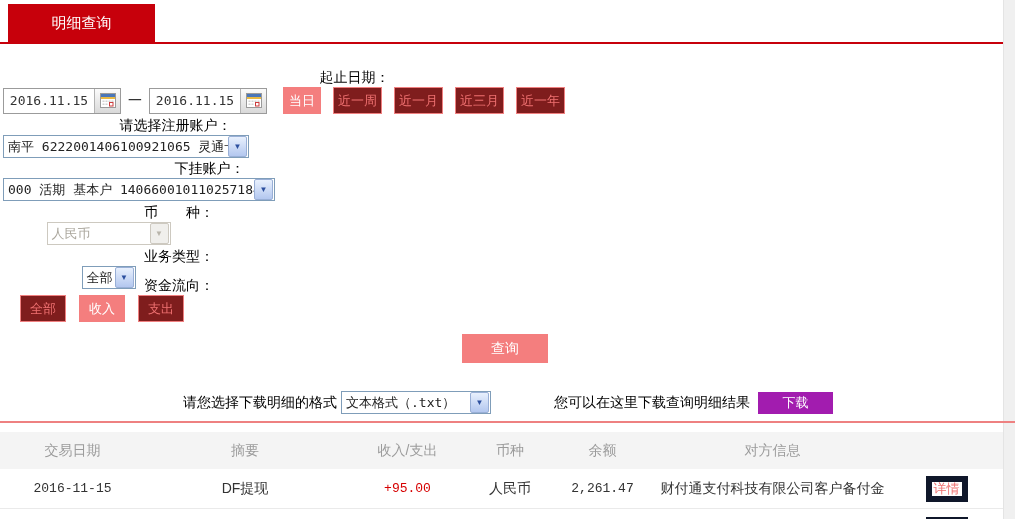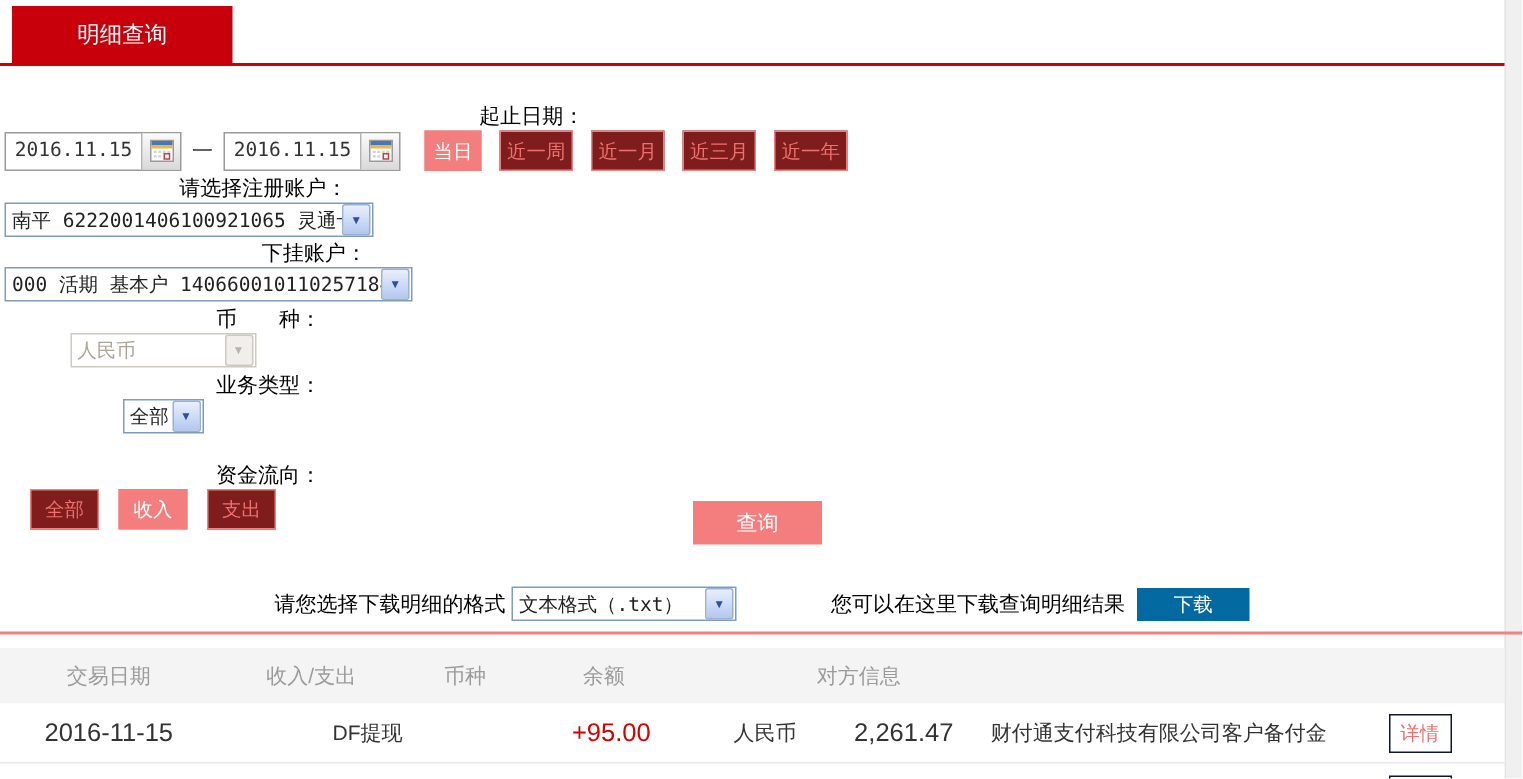--- a/index.html
+++ b/index.html
@@ -13,21 +13,21 @@
   .tab{position:absolute;left:8px;top:4px;width:147px;height:38px;background:#c7000b;color:#fff;
        font-size:15px;display:flex;align-items:center;justify-content:center;cursor:pointer;}
   .tab-underline{position:absolute;left:0;top:42px;width:1003px;height:2px;background:#c7000b;}
   
   .form-row{position:absolute;left:0;display:flex;align-items:center;flex-direction:column;}
   .row-date{top:69px;height:28px;}
   .row-register{top:117px;height:23px;}
   .row-sub{top:160px;height:23px;}
   .row-currency{top:204px;height:23px;}
   .row-business{top:248px;height:23px;}
-  .row-fundflow{top:308px;height:27px;}
+  .row-fundflow{top:277px;height:27px;}
   .form-label{width:214px;flex:none;text-align:right;font-size:14px;color:#000;}
   .form-content{display:flex;align-items:center;margin-left:3px;}
   
   .date-input{width:118px;height:26px;box-sizing:border-box;border:1px solid #9b9b9b;background:#fff;display:flex;align-items:center;}
   .date-value{flex:1;text-align:center;font-family:"DejaVu Sans Mono",monospace;font-size:13px;color:#333;}
   .cal-btn{flex:none;width:25px;height:24px;background:linear-gradient(#fbfbfb,#d9d9d9);border-left:1px solid #b3b3b3;
            display:flex;align-items:center;justify-content:center;cursor:pointer;}
   .date-sep{margin:0 7px;font-size:14px;color:#333;}
   
   .btn{height:27px;box-sizing:border-box;font-size:13px;display:flex;align-items:center;justify-content:center;cursor:pointer;white-space:nowrap;}
@@ -48,40 +48,40 @@
   .w-sub{width:272px;}
   .w-currency{width:124px;}
   .w-business{width:54px;}
   .w-format{width:150px;margin-left:4px;}
   
   .query-btn{position:absolute;left:462px;top:334px;width:86px;height:29px;background:#f47e7e;color:#fff;
              font-size:14px;display:flex;align-items:center;justify-content:center;cursor:pointer;}
   
   .download-row{position:absolute;left:183px;top:389px;height:27px;display:flex;align-items:center;font-size:14px;color:#000;}
   .download-hint{margin-left:63px;}
-  .download-btn{margin-left:8px;width:75px;height:22px;background:#0369a1;color:#fff;font-size:13px;
+  .download-btn{margin-left:8px;width:75px;height:22px;background:#a21caf;color:#fff;font-size:13px;
                 display:flex;align-items:center;justify-content:center;cursor:pointer;}
   
   .table-topline{position:absolute;left:0;top:421px;width:1015px;height:2px;background:#ee8181;}
   .thead{position:absolute;left:0;top:432px;width:1003px;height:37px;background:#f4f4f4;display:flex;align-items:center;
          font-size:14px;color:#9b9b9b;}
   .trow{position:absolute;left:0;width:1003px;height:40px;background:#fff;display:flex;align-items:center;
         font-size:14px;color:#333;border-bottom:1px solid #eaeaea;box-sizing:border-box;}
   .trow.r1{top:469px;}
   .trow.r2{top:510px;border-bottom:none;}
   .c1{width:145px;text-align:center;}
   .c2{width:200px;text-align:center;}
   .c3{width:125px;text-align:center;}
   .c4{width:80px;text-align:center;}
   .c5{width:105px;text-align:center;}
   .c6{width:235px;text-align:center;}
   .c7{width:113px;text-align:center;display:flex;align-items:center;justify-content:center;}
   .amount{color:#d60000;}
-  .mono{font-family:Liberation Sans, sans-serif;font-size:17px;}
-  .detail-btn{width:42px;height:26px;box-sizing:border-box;border:1px solid #0f172a;color:#ee7070;background:#fff;
+  .mono{font-family:Liberation Mono, monospace;font-size:13px;}
+  .detail-btn{width:42px;height:26px;box-sizing:border-box;border:6px solid #0f172a;color:#ee7070;background:#fff;
               font-size:13px;display:flex;align-items:center;justify-content:center;cursor:pointer;}
 </style>
 </head>
 <body>
 
 <div class="right-strip"></div>
 
 <div class="tab">
   <span>明细查询</span>
 </div>
@@ -195,20 +195,21 @@
     <span class="xp-arrow">▼</span>
   </div>
   <span class="download-hint">您可以在这里下载查询明细结果</span>
   <div class="download-btn">下载</div>
 </div>
 
 <div class="table-topline"></div>
 
 <div class="thead">
   <div class="c1">交易日期</div>
+  <div class="c2">摘要</div>
   <div class="c3">收入/支出</div>
   <div class="c4">币种</div>
   <div class="c5">余额</div>
   <div class="c6">对方信息</div>
   <div class="c7"></div>
 </div>
 
 <div class="trow r1">
   <div class="c1 mono">2016-11-15</div>
   <div class="c2">DF提现</div>

